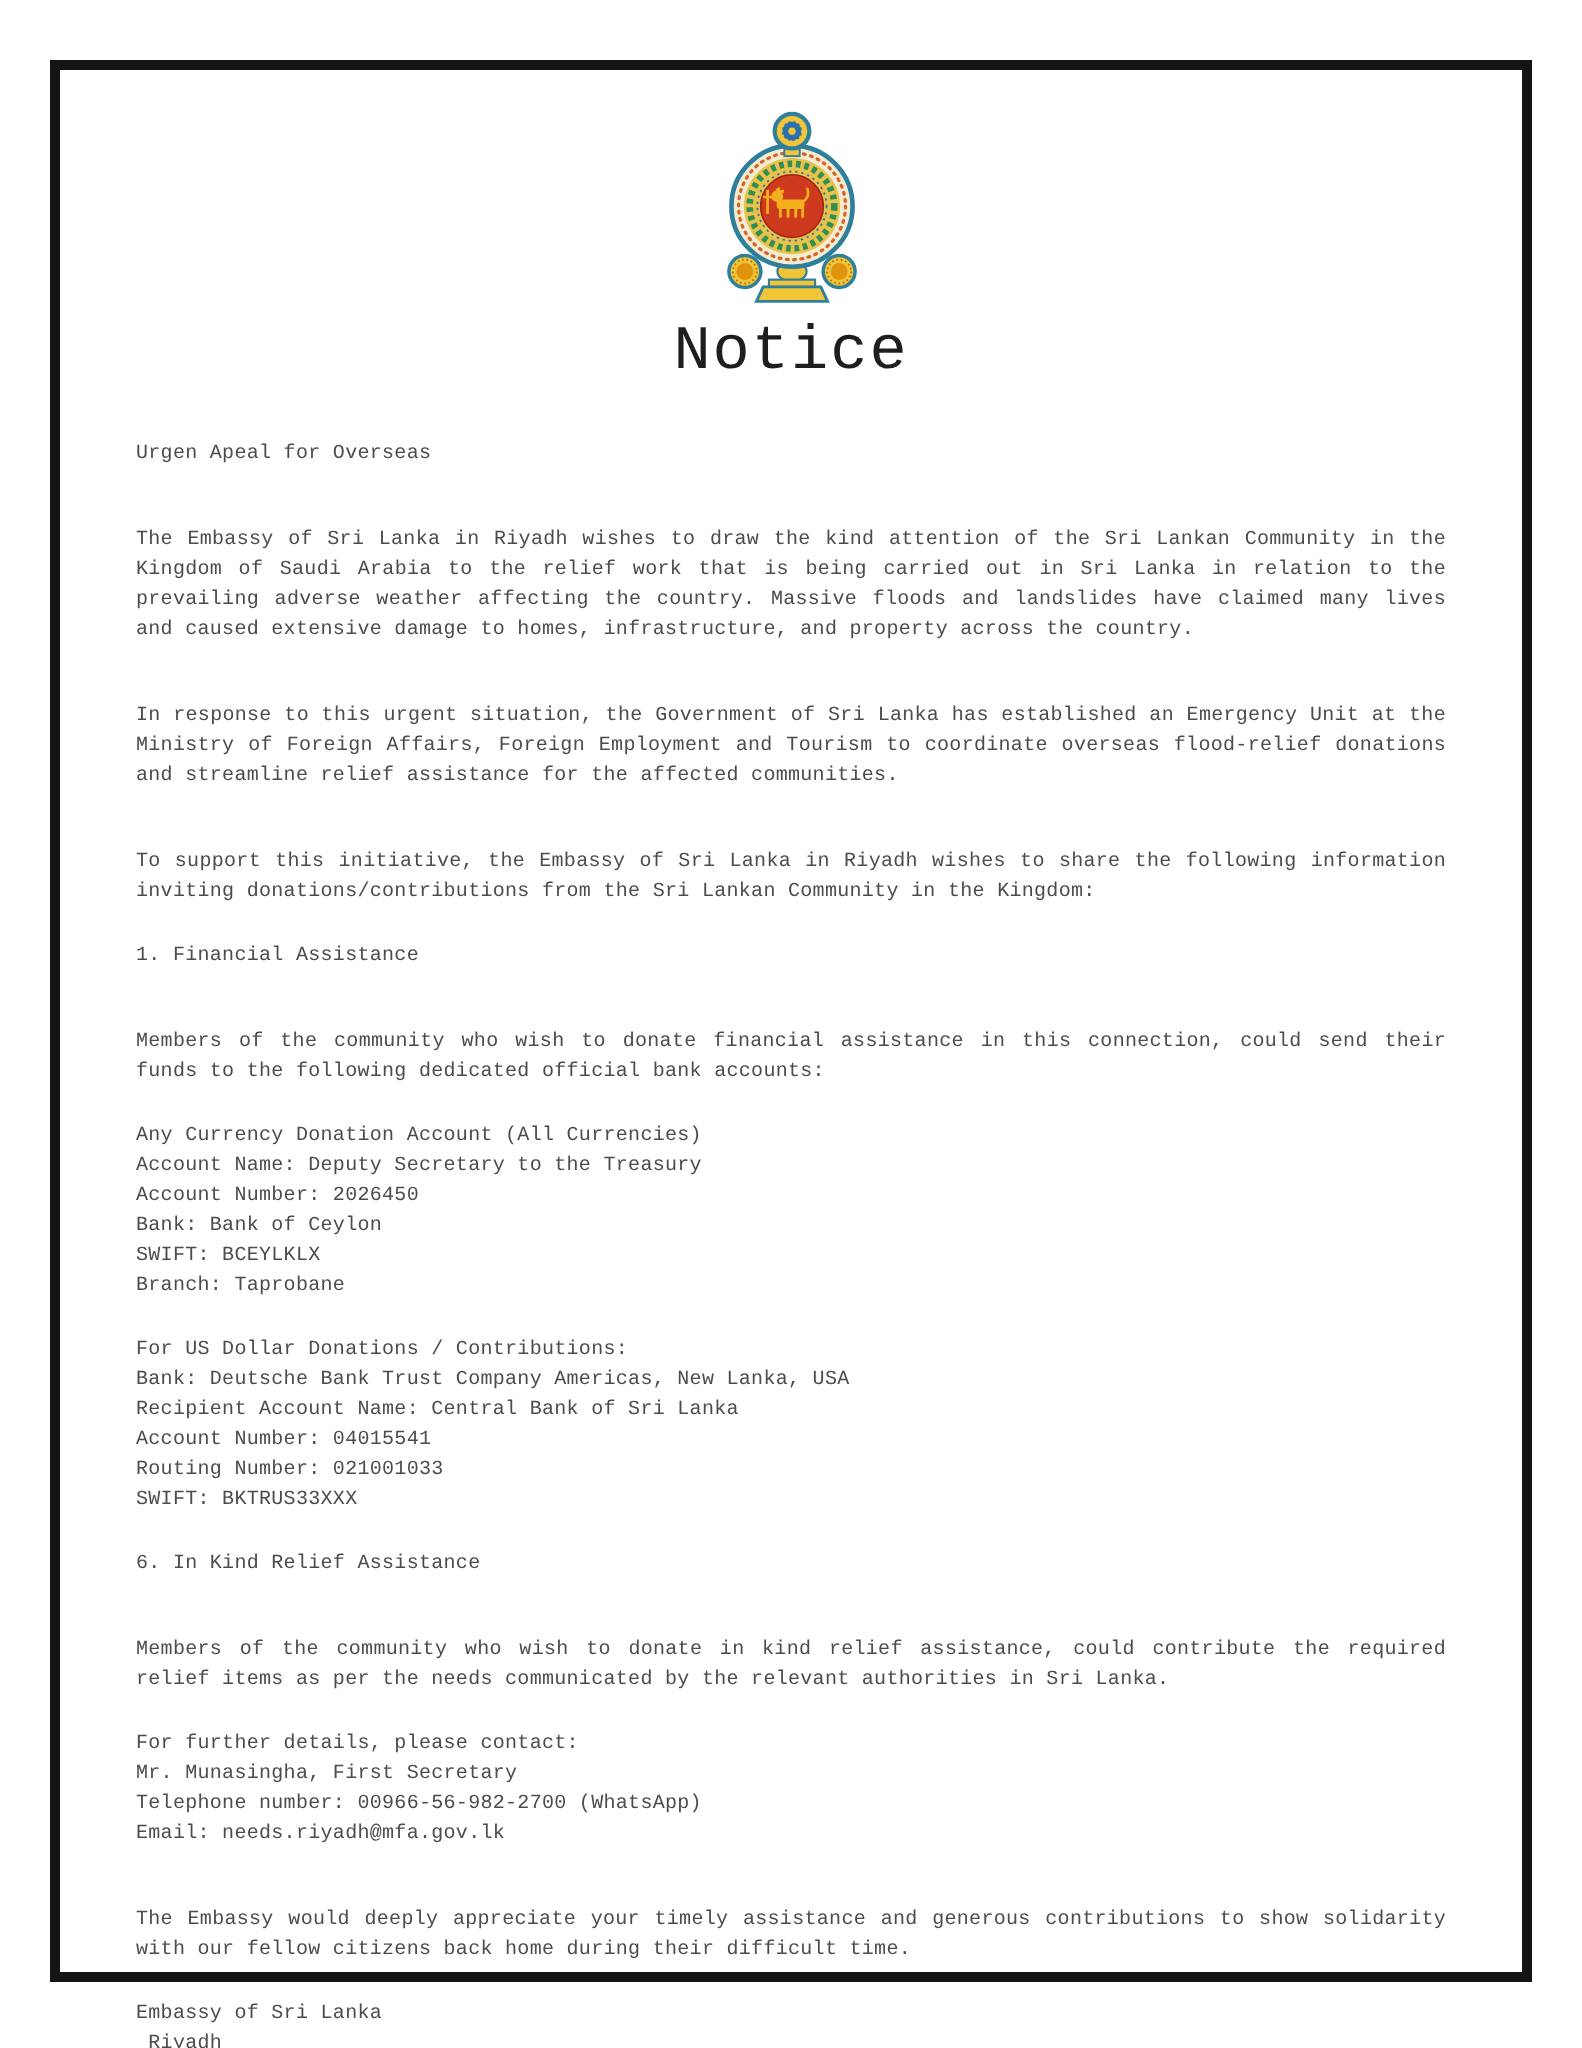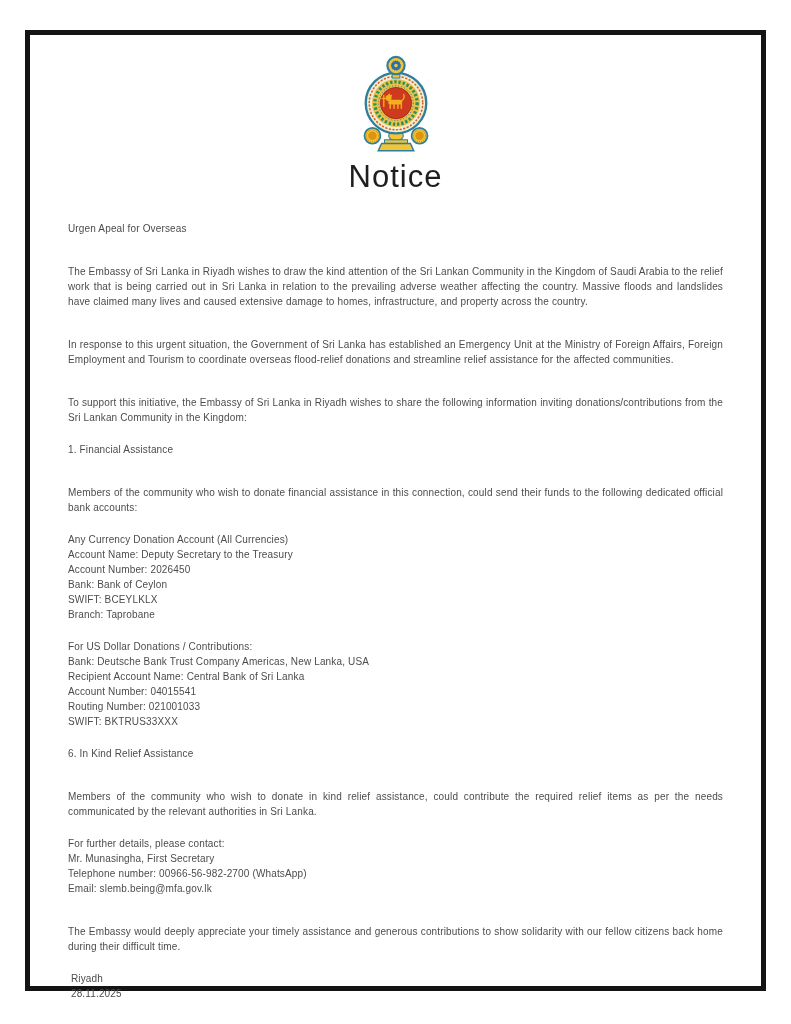--- a/index.html
+++ b/index.html
@@ -2,21 +2,21 @@
 <html><head>
 <meta charset="utf-8">
 <style>
   html, body { margin: 0; padding: 0; background: #ffffff; }
   .sheet {
     position: relative;
     width: 791px;
     height: 1024px;
     background: #ffffff;
     overflow: hidden;
-    font-family: Liberation Sans, sans-serif;
+    font-family: Liberation Mono, monospace;
   }
   .frame {
     position: absolute;
     left: 25px;
     top: 30px;
     width: 741px;
     height: 961px;
     box-sizing: border-box;
     border: 5px solid #141414;
     background: #ffffff;
@@ -145,25 +145,26 @@
 
       <div class="block">
         <div>6. In Kind Relief Assistance</div>
         <div class="just">Members of the community who wish to donate in kind relief assistance, could contribute the required relief items as per the needs communicated by the relevant authorities in Sri Lanka.</div>
       </div>
 
       <div class="block">
         <div>For further details, please contact:</div>
         <div class="line">Mr. Munasingha, First Secretary</div>
         <div class="line">Telephone number: 00966-56-982-2700 (WhatsApp)</div>
-        <div class="line">Email: slemb.being@mfa.gov.lk</div>
+        <div class="line">Email: needs.riyadh@mfa.gov.lk</div>
       </div>
 
       <p class="block just">The Embassy would deeply appreciate your timely assistance and generous contributions to show solidarity with our fellow citizens back home during their difficult time.</p>
 
       <div class="block">
+        <div class="line">Embassy of Sri Lanka</div>
         <div class="line"> Riyadh</div>
         <div class="line"> 28.11.2025</div>
       </div>
 
     </div>
   </div>
 </div>
 
 </body></html>

